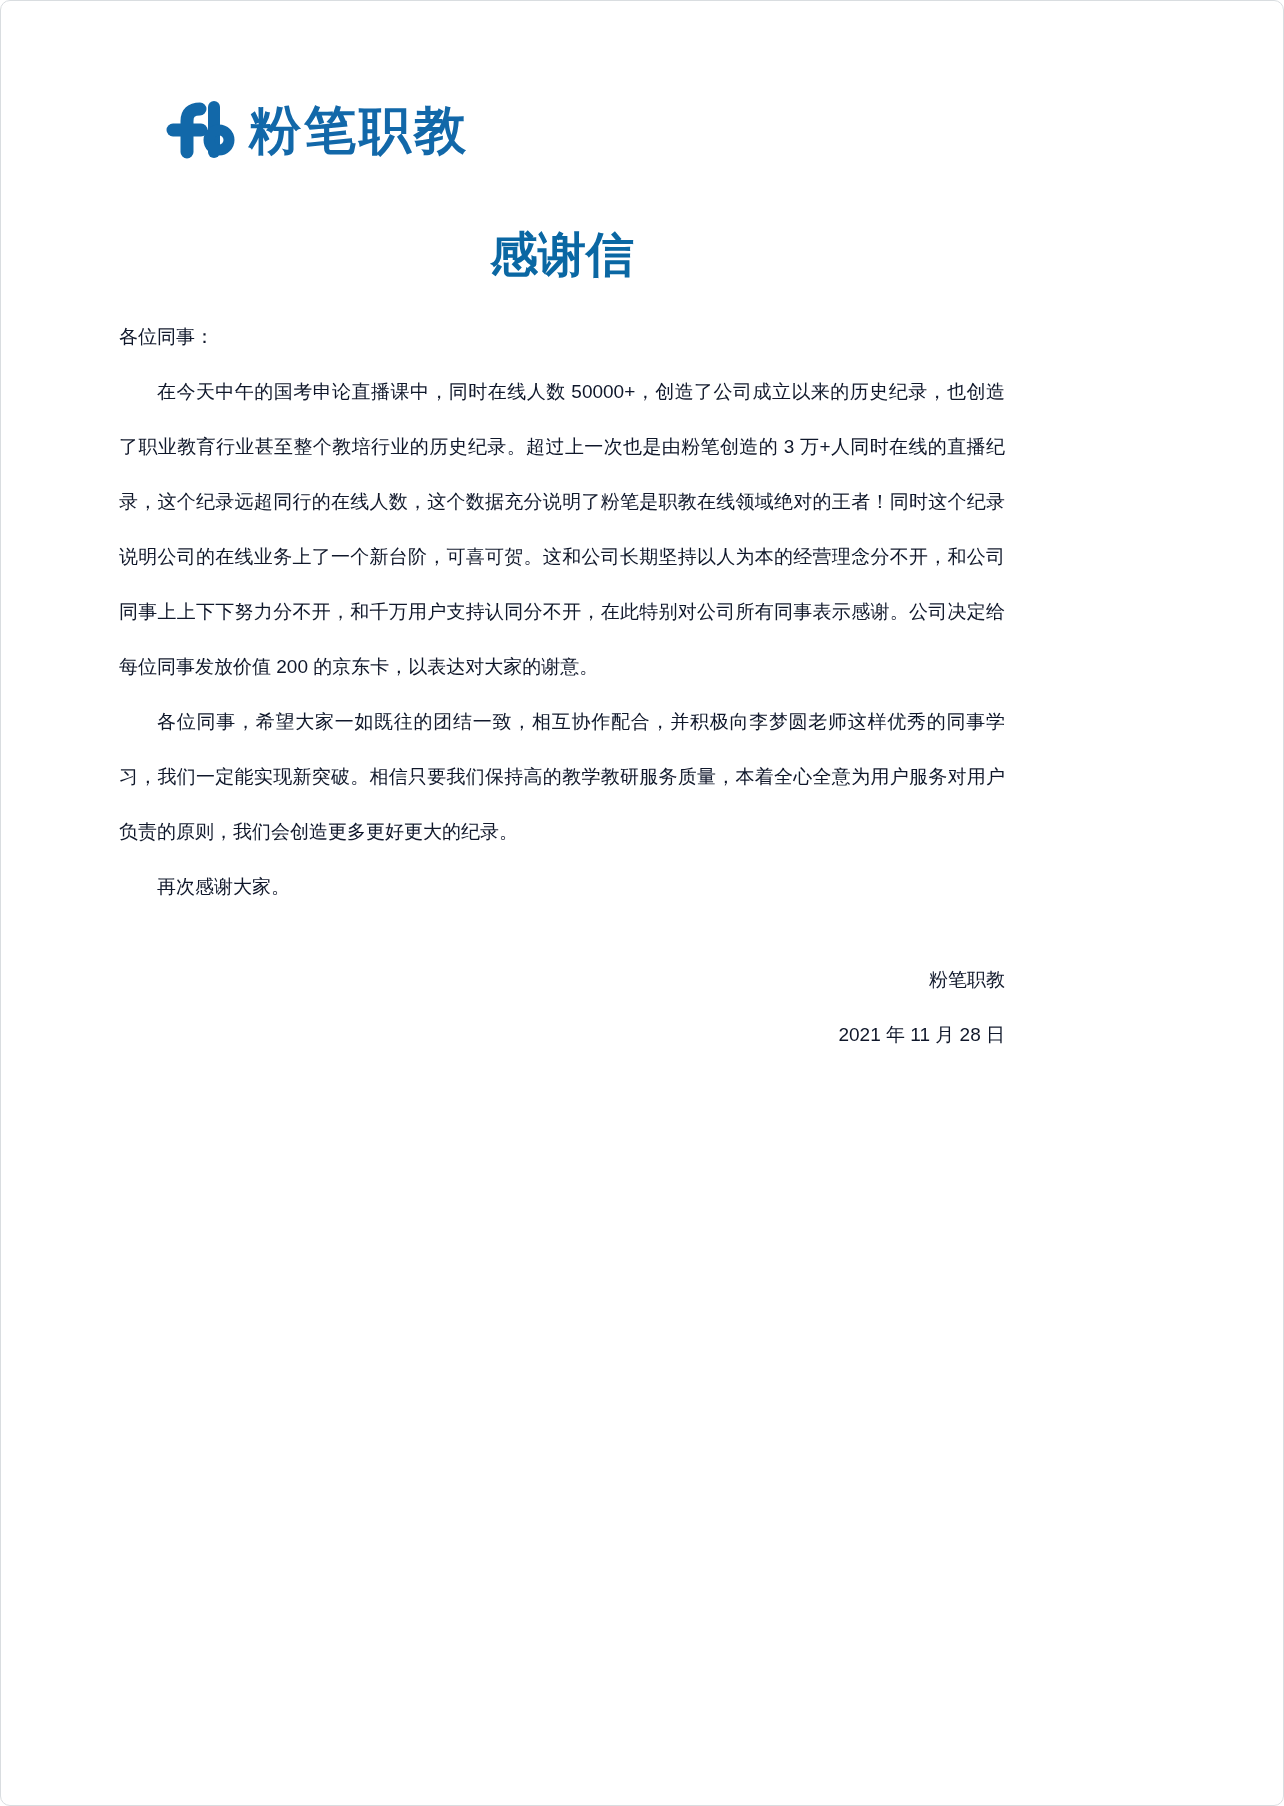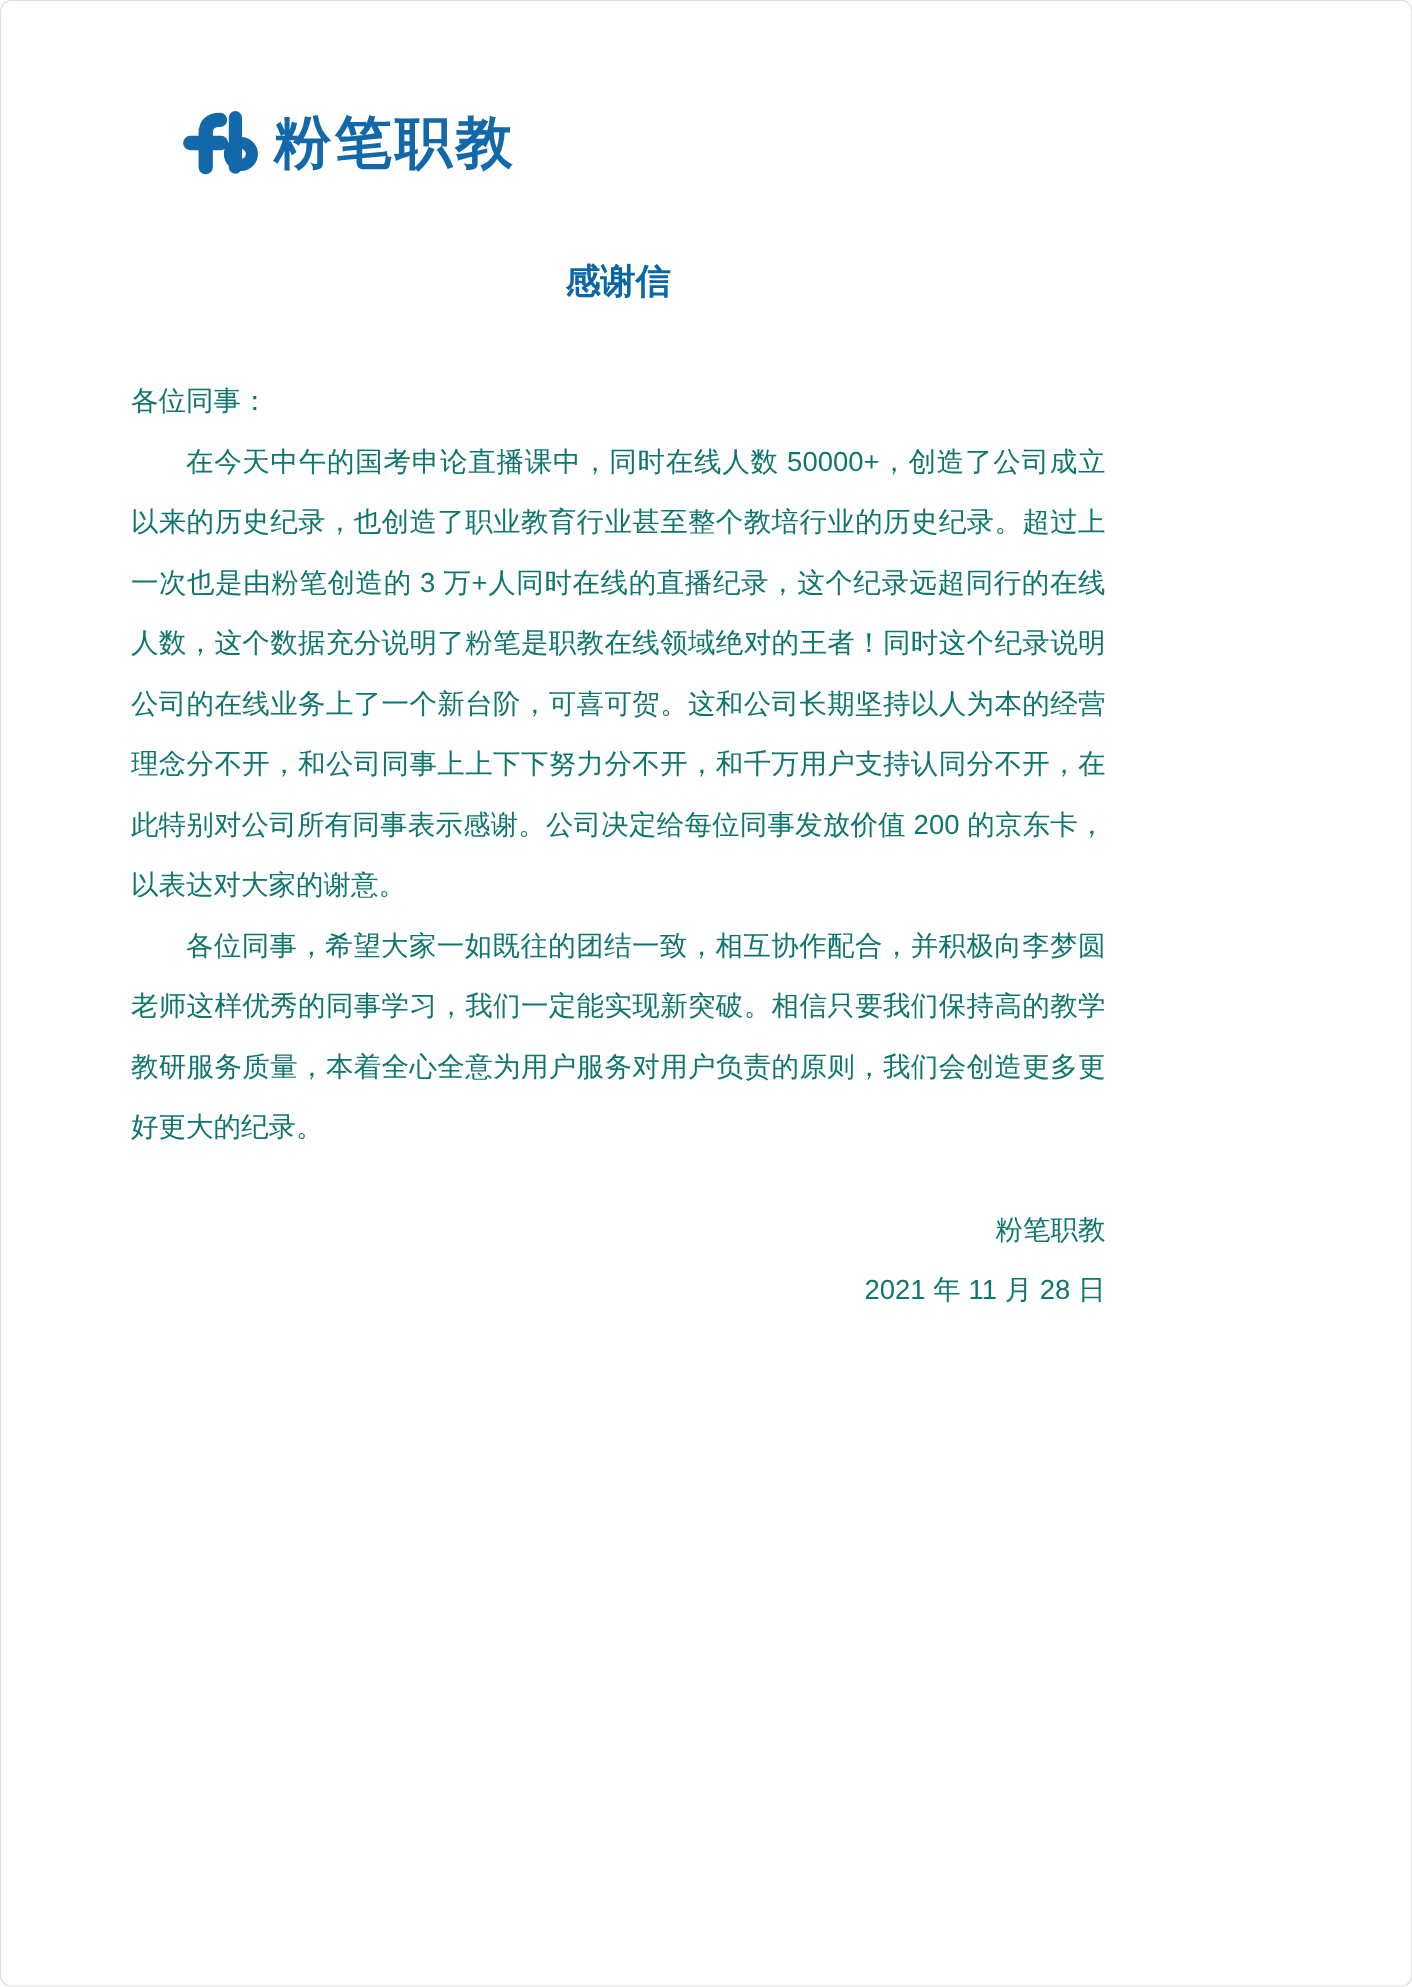--- a/index.html
+++ b/index.html
@@ -19,30 +19,30 @@
   }
   .logo-mark{display:block;}
   .logo-text{
     font-size:52px;font-weight:bold;color:#1268A9;
     letter-spacing:3px;line-height:1;
   }
   .content{
     position:absolute;left:118px;top:230px;width:886px;
   }
   .title{
-    margin:0 0 59px 0;
+    margin:0 0 30px 0;
     text-align:center;
-    font-size:32px;line-height:48px;font-weight:bold;
+    font-size:48px;line-height:48px;font-weight:bold;
     color:#0A67A3;
   }
   .content p{
     margin:0;
-    font-size:25px;
+    font-size:19px;
     line-height:55px;
-    color:#0f766e;
+    color:#0f172a;
   }
   .salutation{text-indent:0;}
   .para{text-indent:2em;text-align:justify;}
   .sig-block{margin-top:38px;text-align:right;}
   .sig-block p{text-indent:0;}
 </style>
 </head>
 <body>
 
 <div class="page">
@@ -59,20 +59,21 @@
     <span class="logo-text">粉笔职教</span>
   </div>
 
   <div class="content">
     <h1 class="title">感谢信</h1>
 
     <p class="salutation">各位同事：</p>
 
     <p class="para">在今天中午的国考申论直播课中，同时在线人数 50000+，创造了公司成立以来的历史纪录，也创造了职业教育行业甚至整个教培行业的历史纪录。超过上一次也是由粉笔创造的 3 万+人同时在线的直播纪录，这个纪录远超同行的在线人数，这个数据充分说明了粉笔是职教在线领域绝对的王者！同时这个纪录说明公司的在线业务上了一个新台阶，可喜可贺。这和公司长期坚持以人为本的经营理念分不开，和公司同事上上下下努力分不开，和千万用户支持认同分不开，在此特别对公司所有同事表示感谢。公司决定给每位同事发放价值 200 的京东卡，以表达对大家的谢意。</p>
     <p class="para">各位同事，希望大家一如既往的团结一致，相互协作配合，并积极向李梦圆老师这样优秀的同事学习，我们一定能实现新突破。相信只要我们保持高的教学教研服务质量，本着全心全意为用户服务对用户负责的原则，我们会创造更多更好更大的纪录。</p>
+    <p class="para">再次感谢大家。</p>
 
     <div class="sig-block">
       <p>粉笔职教</p>
       <p>2021 年 11 月 28 日</p>
     </div>
   </div>
 
 </div>
 
 </body></html>

